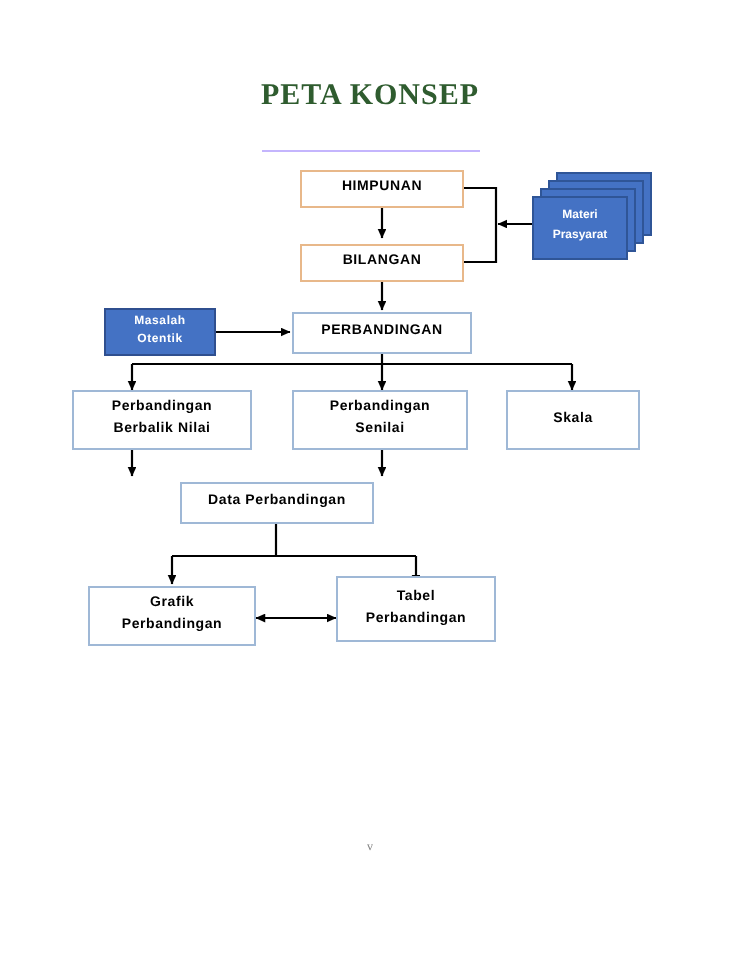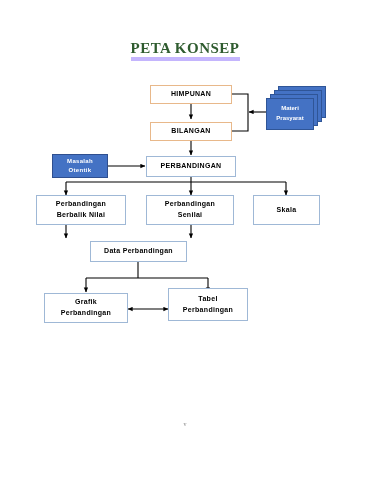--- a/index.html
+++ b/index.html
@@ -28,22 +28,22 @@
     top: 40px;
     width: 370px;
     text-align: center;
     font-family: "Liberation Serif", serif;
     font-size: 15px;
     font-weight: bold;
     color: #2f5c2f;
     letter-spacing: 0.5px;
   }
   .title span {
-    border-bottom: 4px solid #c4b5fd;
-    padding-bottom: 1px;
+    border-bottom: 1px solid #c4b5fd;
+    padding-bottom: 19px;
   }
   .node {
     position: absolute;
     box-sizing: border-box;
     display: flex;
     align-items: center;
     justify-content: center;
     text-align: center;
     background: #ffffff;
     font-size: 7px;

